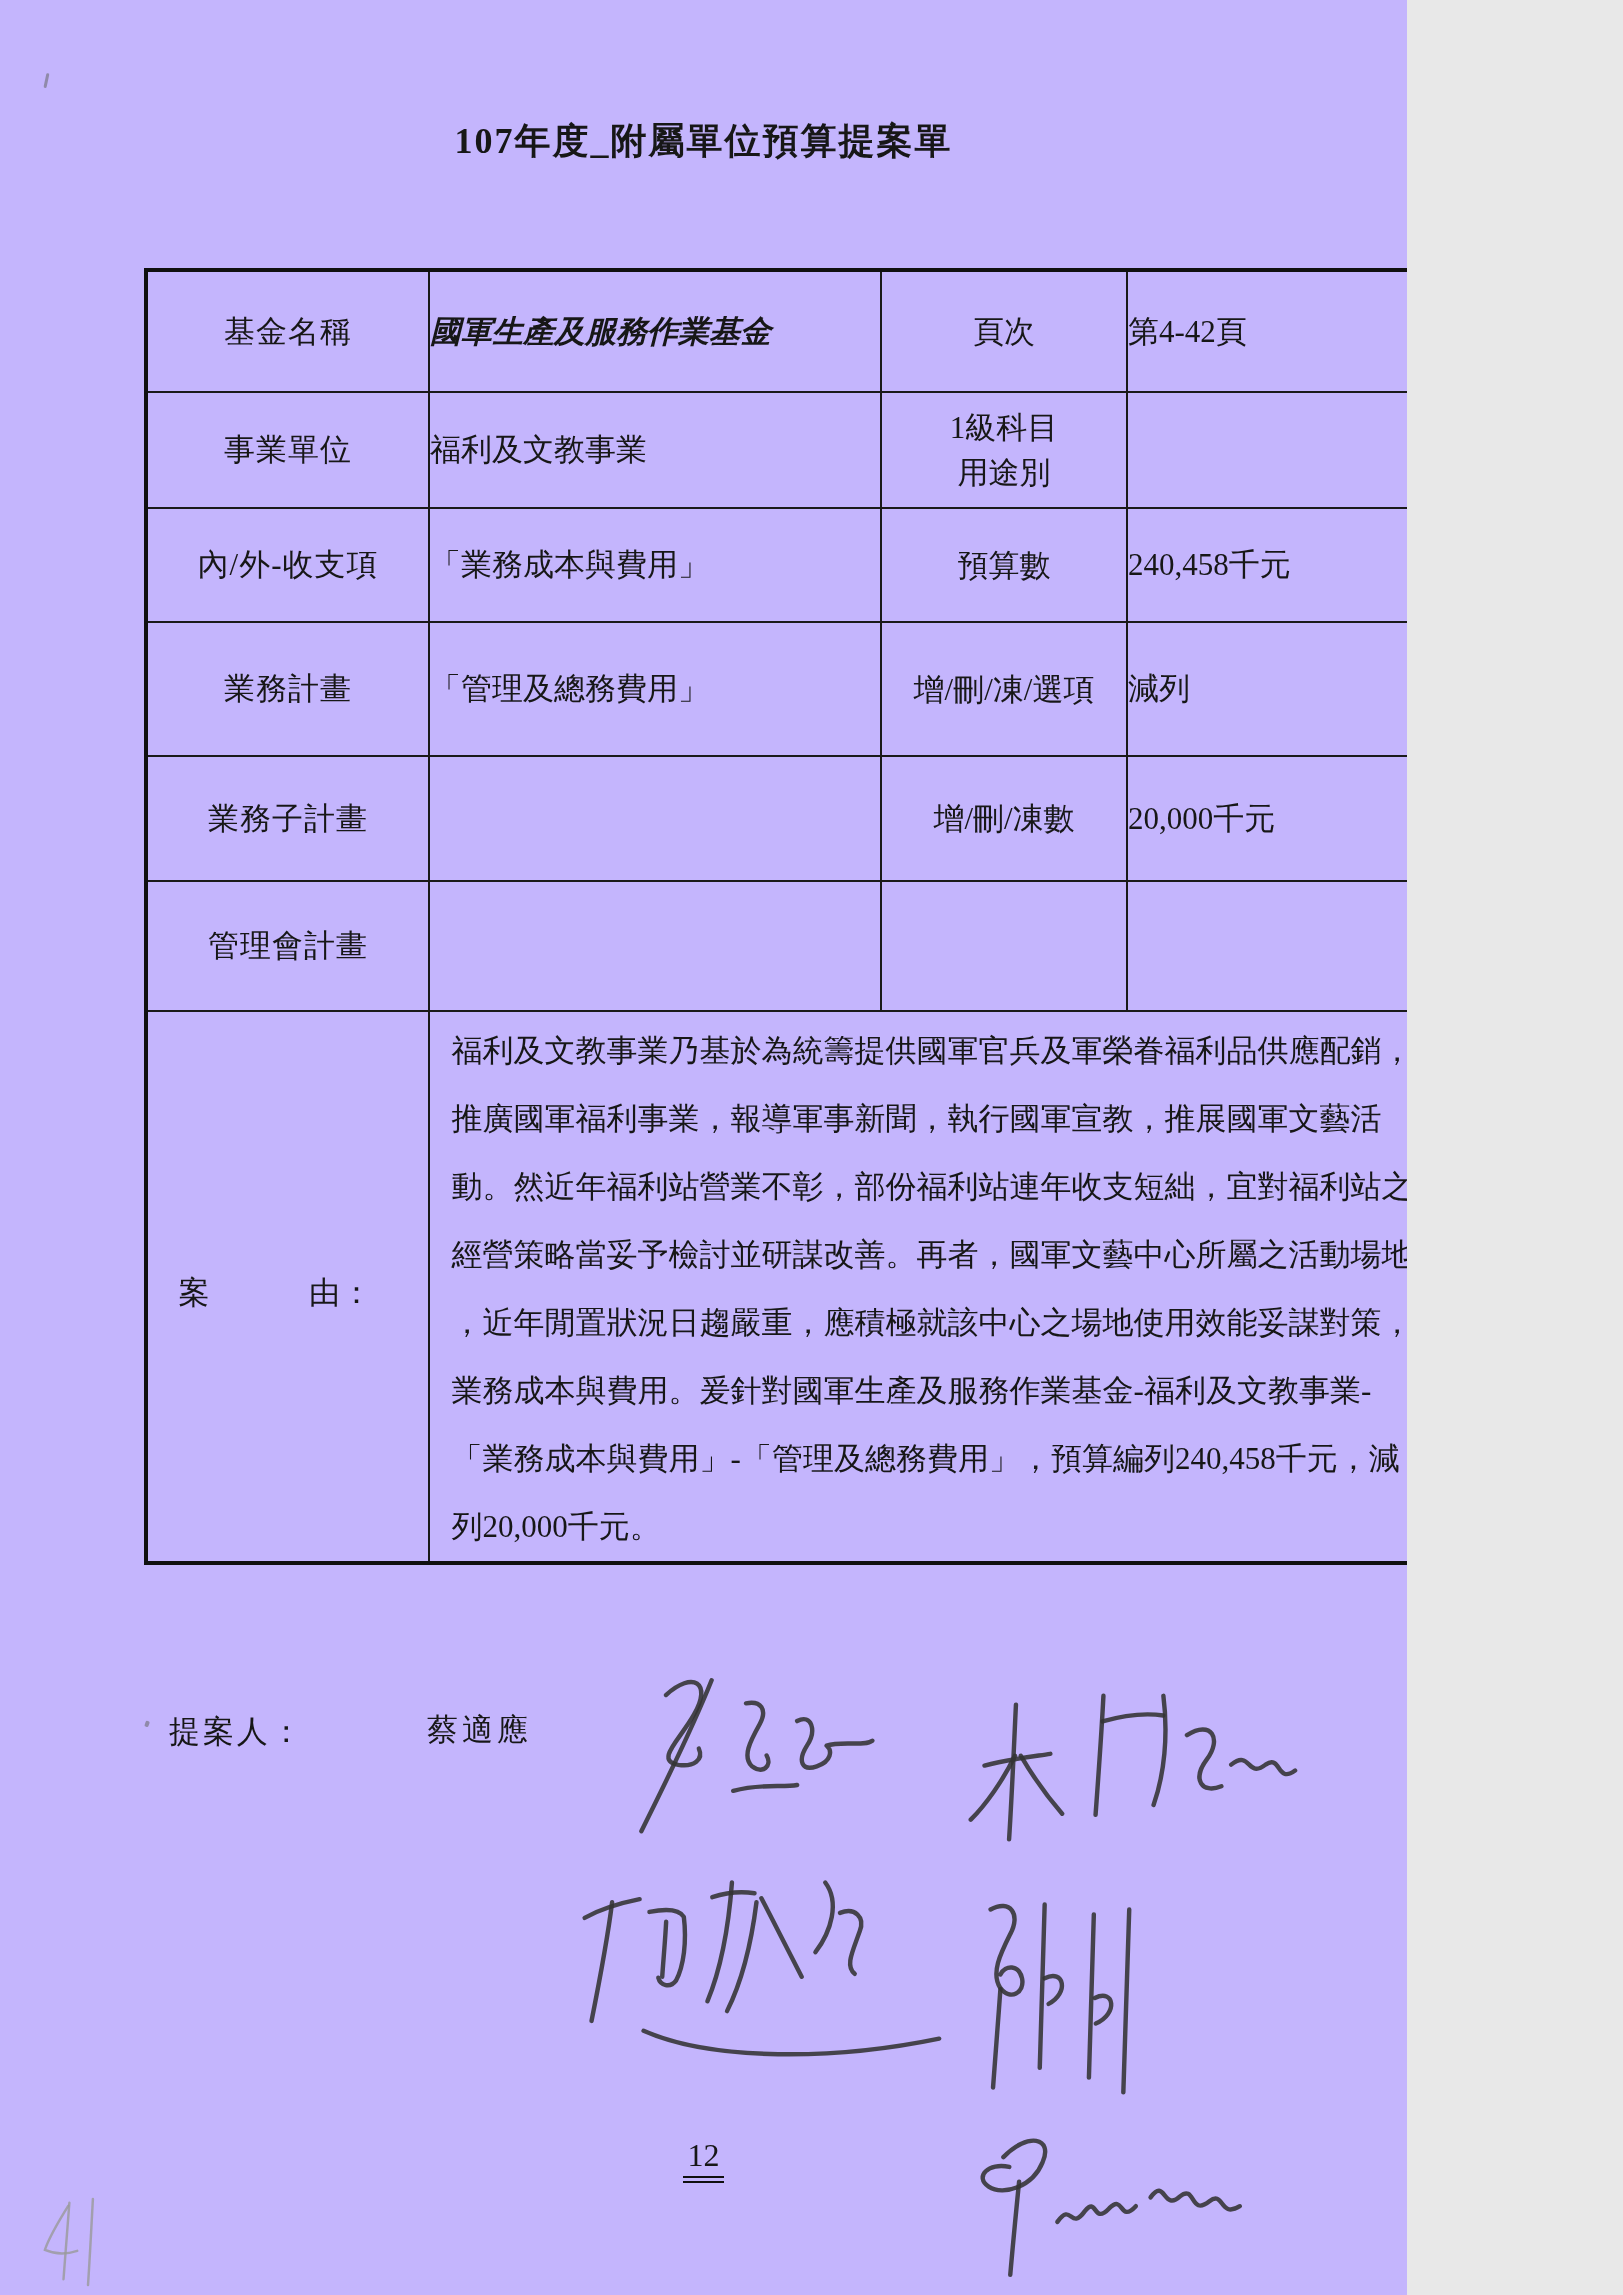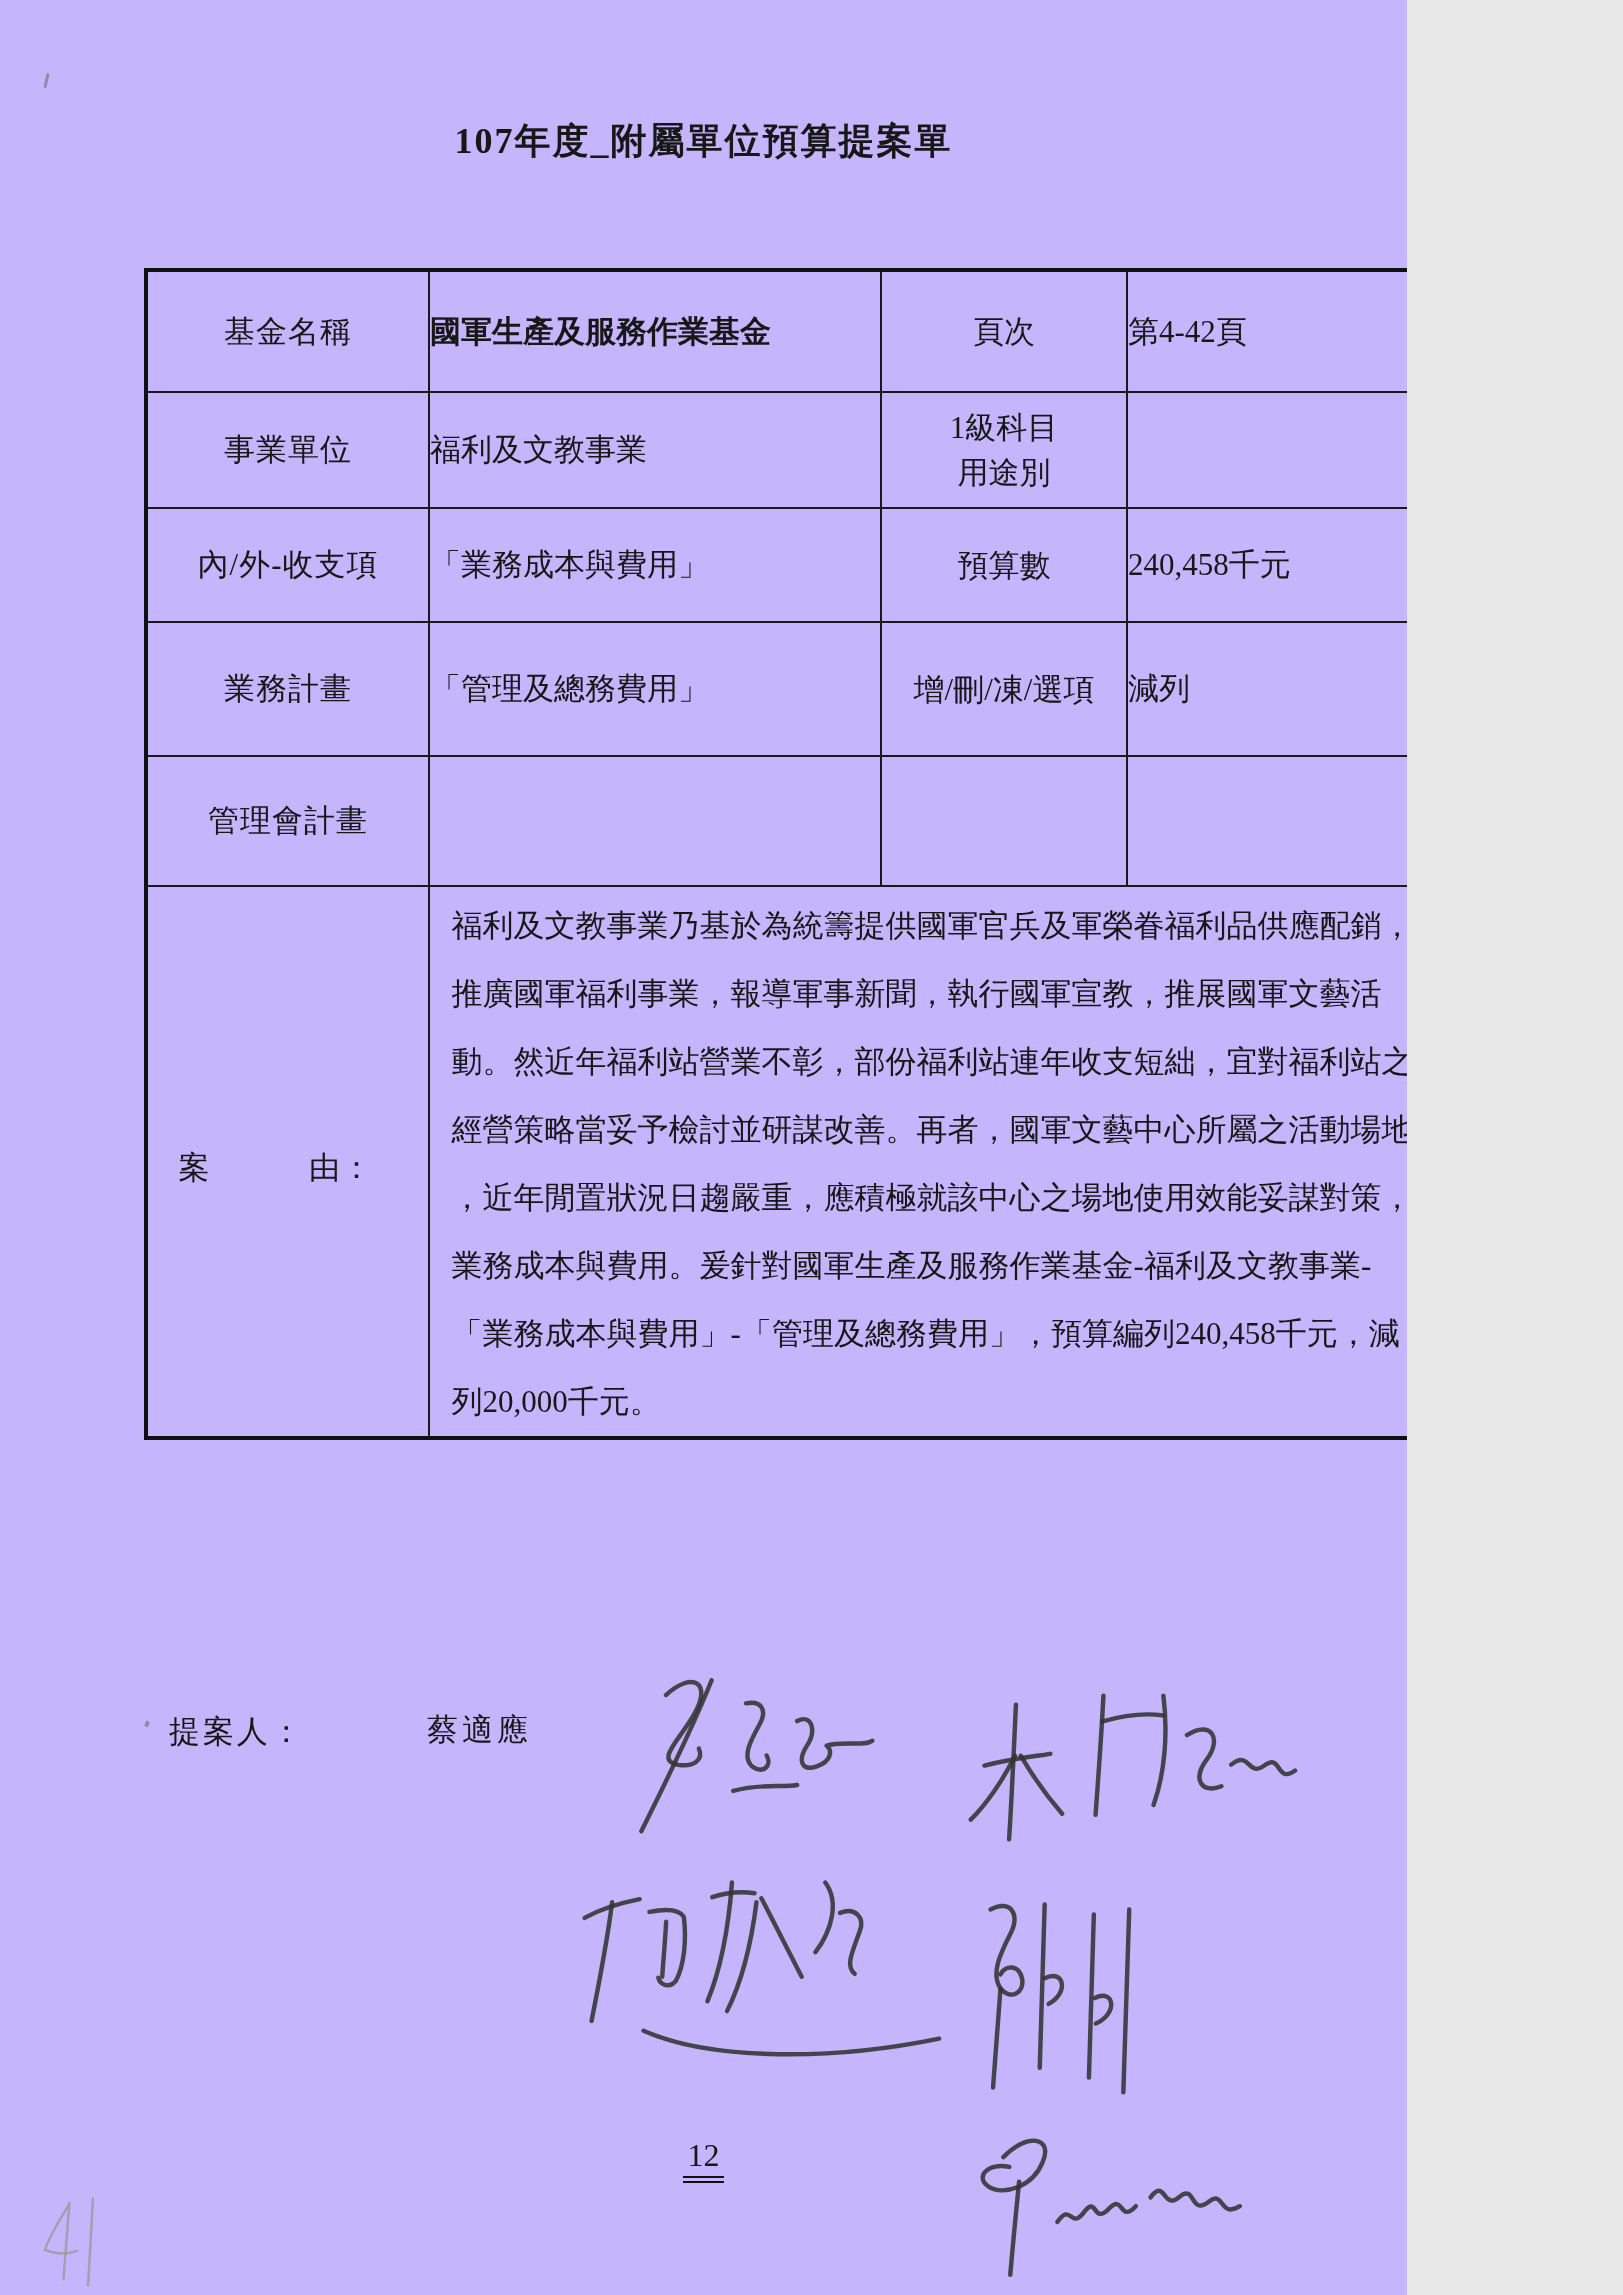--- a/index.html
+++ b/index.html
@@ -27,21 +27,21 @@
   table.form td{
     border:2px solid #1a1a1a;
     border-top-width:2.9px;border-bottom-width:2.9px;
     font-size:31px;
     vertical-align:middle;
     padding:0;
     overflow:hidden;
   }
   td.lbl{text-align:center;letter-spacing:1px;}
   td.val{text-align:left;padding-left:17.7px;}
-  td.val.bold{font-weight:700;}
+  td.val.bold{font-weight:700;font-style:italic;}
   td.fld{text-align:center;white-space:pre-line;line-height:45px;}
   td.val2{text-align:left;padding-left:10.8px;}
   td.case-label{vertical-align:top;}
   .case-label-inner{
     display:flex;justify-content:space-between;
     padding:12.8px 55px 0 30.5px;font-size:31px;letter-spacing:1px;
   }
   td.case-body{vertical-align:top;}
   .case-text{
     padding:4.9px 8.8px 0 21.6px;
@@ -96,20 +96,26 @@
       <td class="lbl">內/外-收支項</td>
       <td class="val">「業務成本與費用」</td>
       <td class="fld">預算數</td>
       <td class="val2">240,458千元</td>
     </tr>
     <tr style="height:134px">
       <td class="lbl">業務計畫</td>
       <td class="val">「管理及總務費用」</td>
       <td class="fld">增/刪/凍/選項</td>
       <td class="val2">減列</td>
+    </tr>
+    <tr style="height:125px">
+      <td class="lbl">業務子計畫</td>
+      <td class="val"></td>
+      <td class="fld">增/刪/凍數</td>
+      <td class="val2">20,000千元</td>
     </tr>
     <tr style="height:130px">
       <td class="lbl">管理會計畫</td>
       <td class="val"></td>
       <td class="fld"></td>
       <td class="val2"></td>
     </tr>
     <tr style="height:530px">
       <td class="case-label">
         <div class="case-label-inner">

